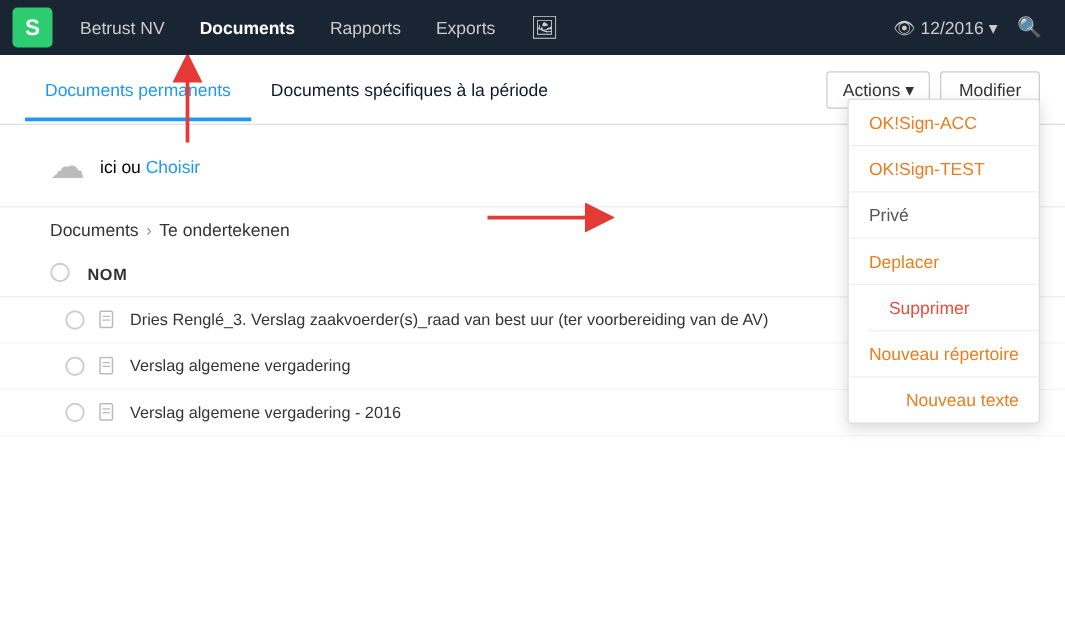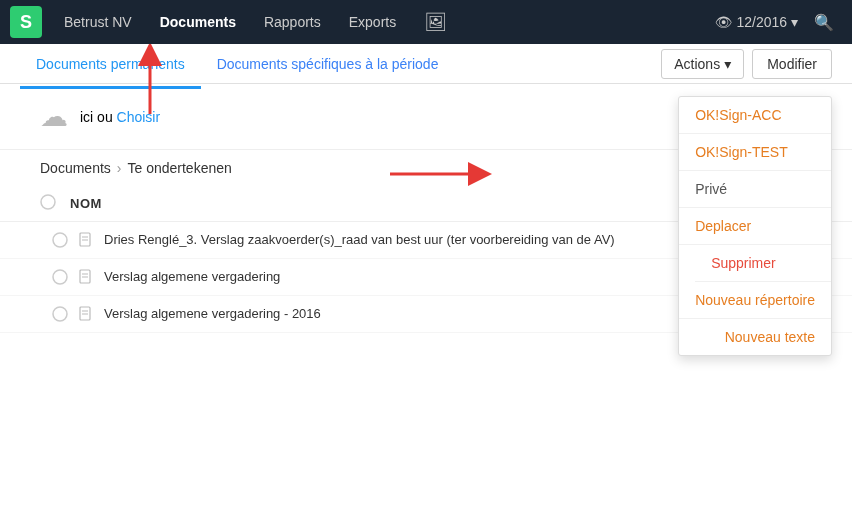--- a/index.html
+++ b/index.html
@@ -51,27 +51,27 @@
       position: relative;
     }
 
     
     .tabs-bar {
       display: flex;
       align-items: center;
       border-bottom: 1px solid #e0e0e0;
       padding: 0 20px;
       background: #fff;
-      height: 40px;
+      height: 56px;
     }
     .tab {
       padding: 16px 16px 14px;
       cursor: pointer;
       font-size: 14px;
-      color: #3b82f6;
+      color: #0f172a;
       border-bottom: 3px solid transparent;
       margin-bottom: -1px;
     }
     .tab.active {
       color: #2196f3;
       border-bottom: 3px solid #2196f3;
       font-weight: 500;
     }
     .tabs-right {
       margin-left: auto;
@@ -94,21 +94,21 @@
       padding: 6px 14px;
       cursor: pointer;
       font-size: 14px;
       color: #333;
     }
 
     
     .dropdown-menu {
       position: absolute;
       right: 20px;
-      top: 52px;
+      top: 35px;
       background: #fff;
       border: 1px solid #ddd;
       border-radius: 3px;
       box-shadow: 0 4px 12px rgba(0,0,0,0.15);
       z-index: 100;
       min-width: 140px;
     }
     .dropdown-item {
       padding: 10px 16px;
       cursor: pointer;

